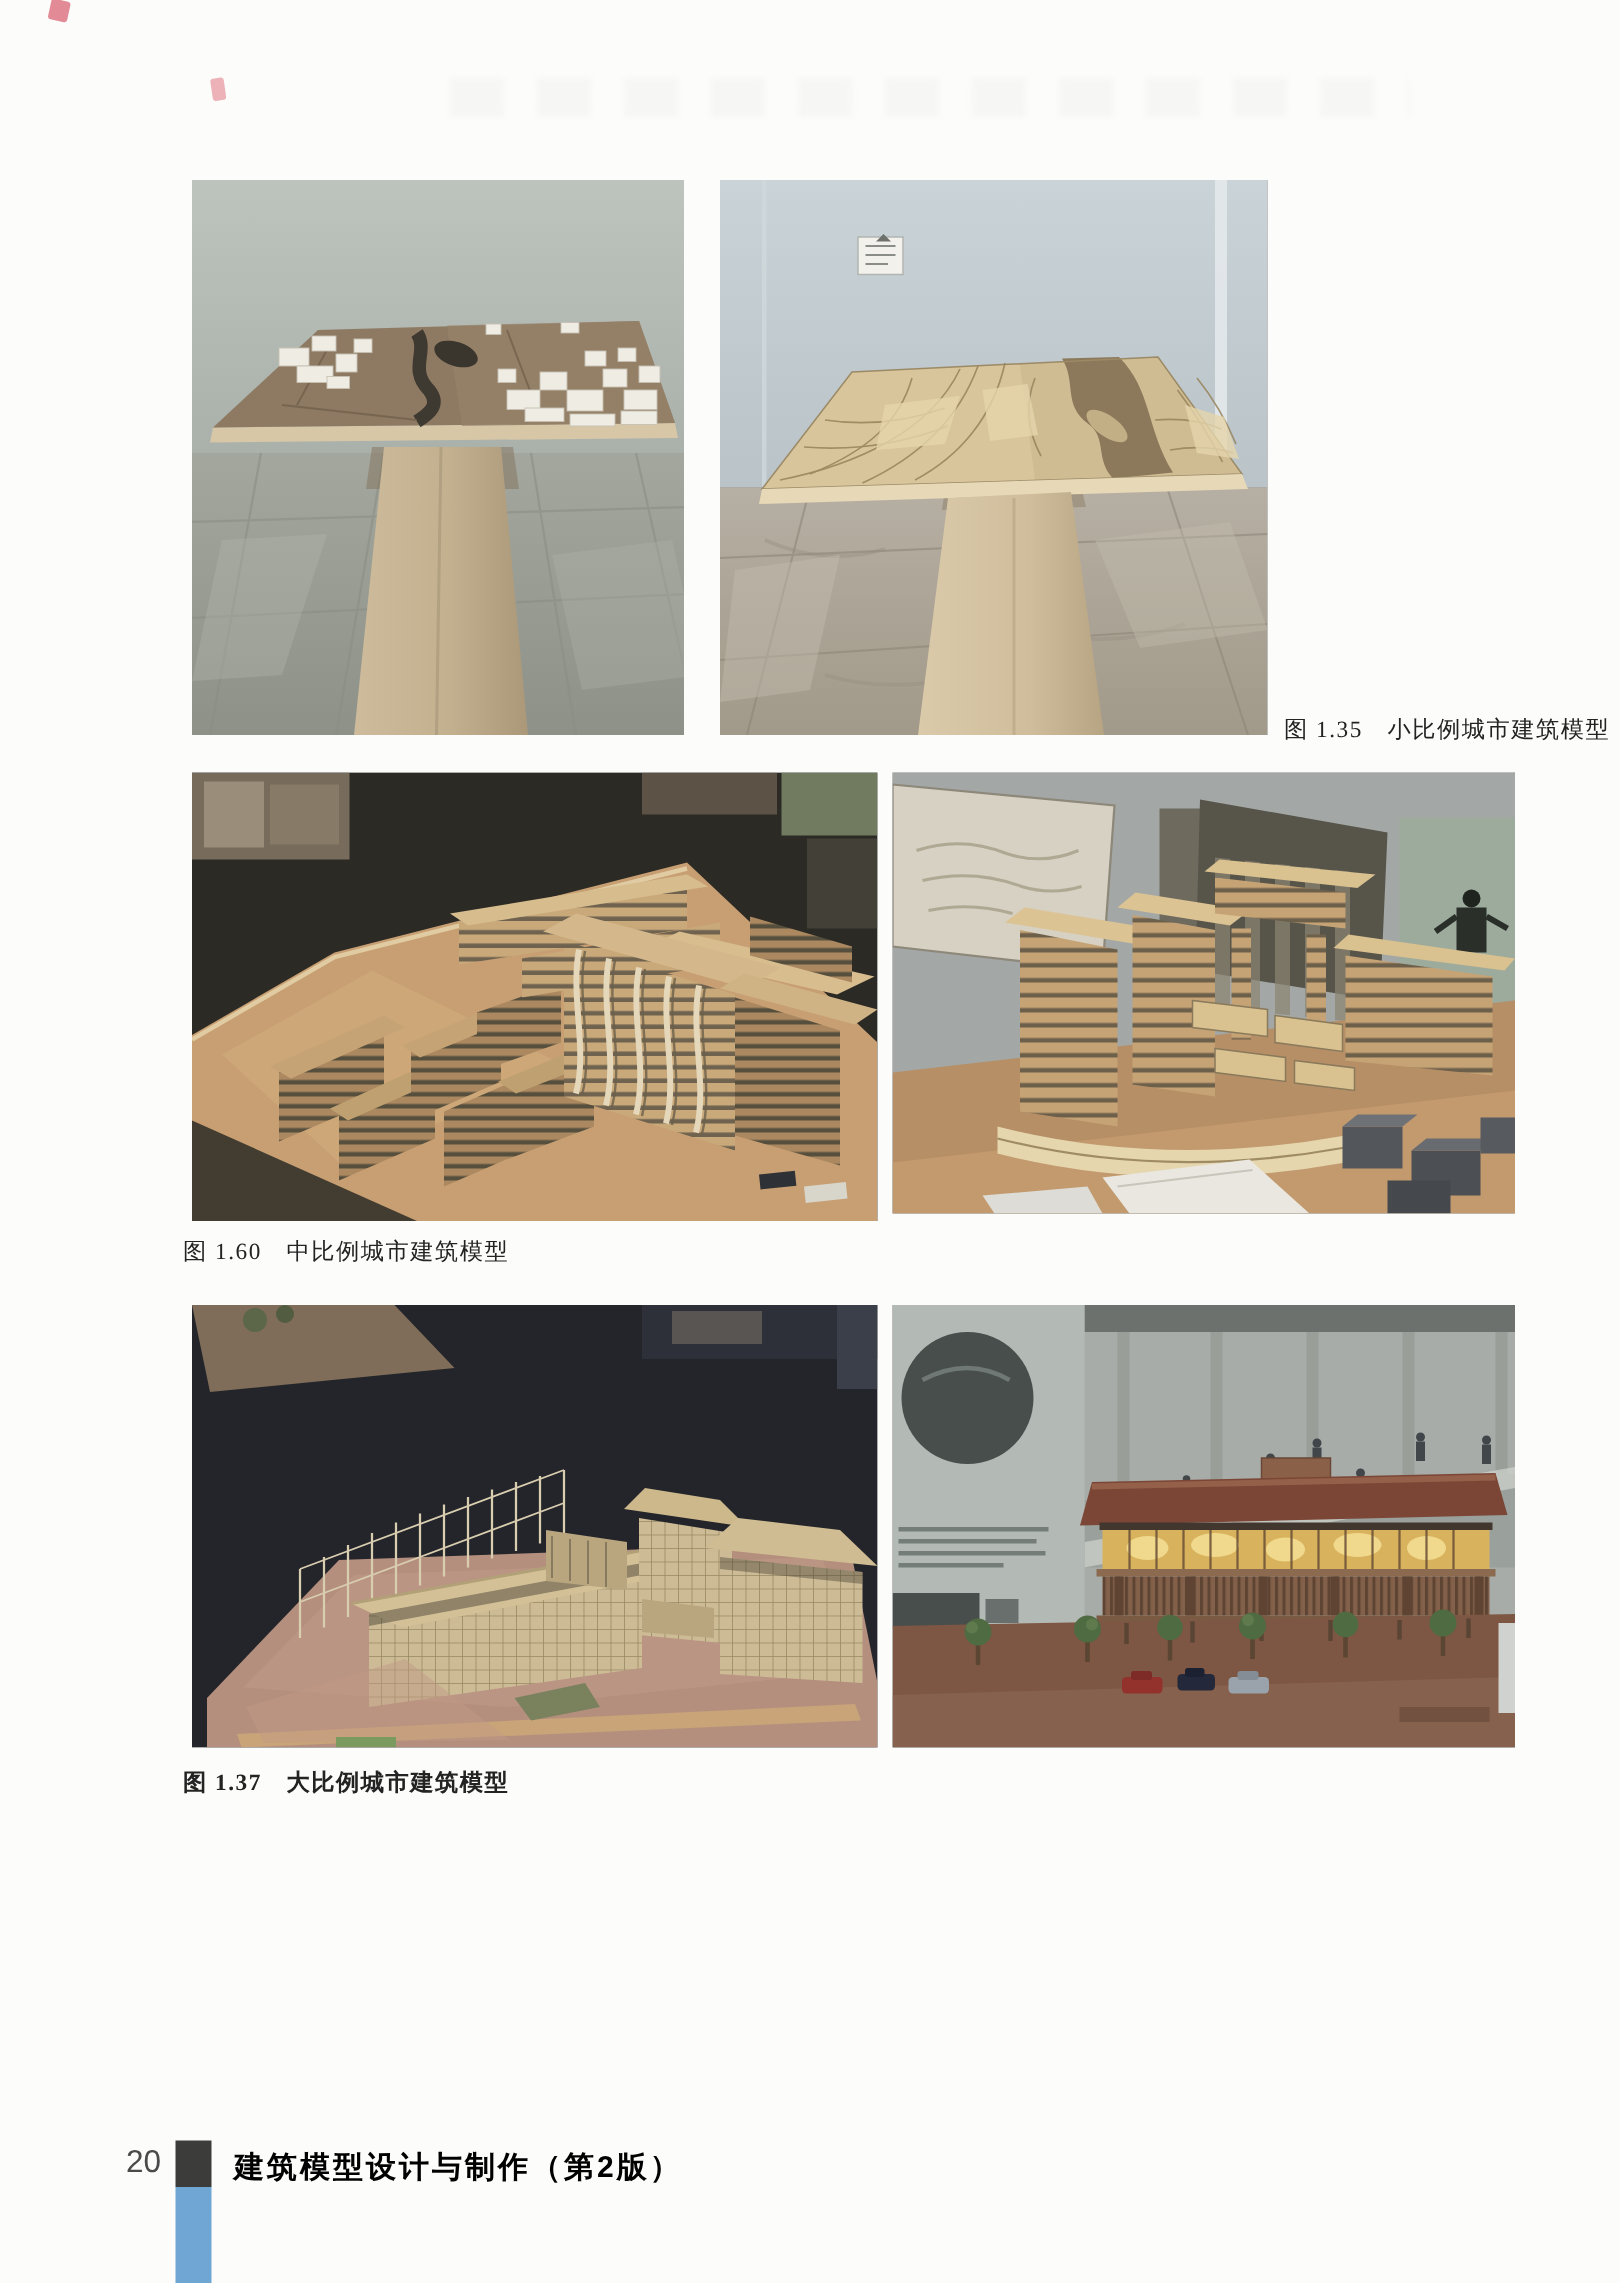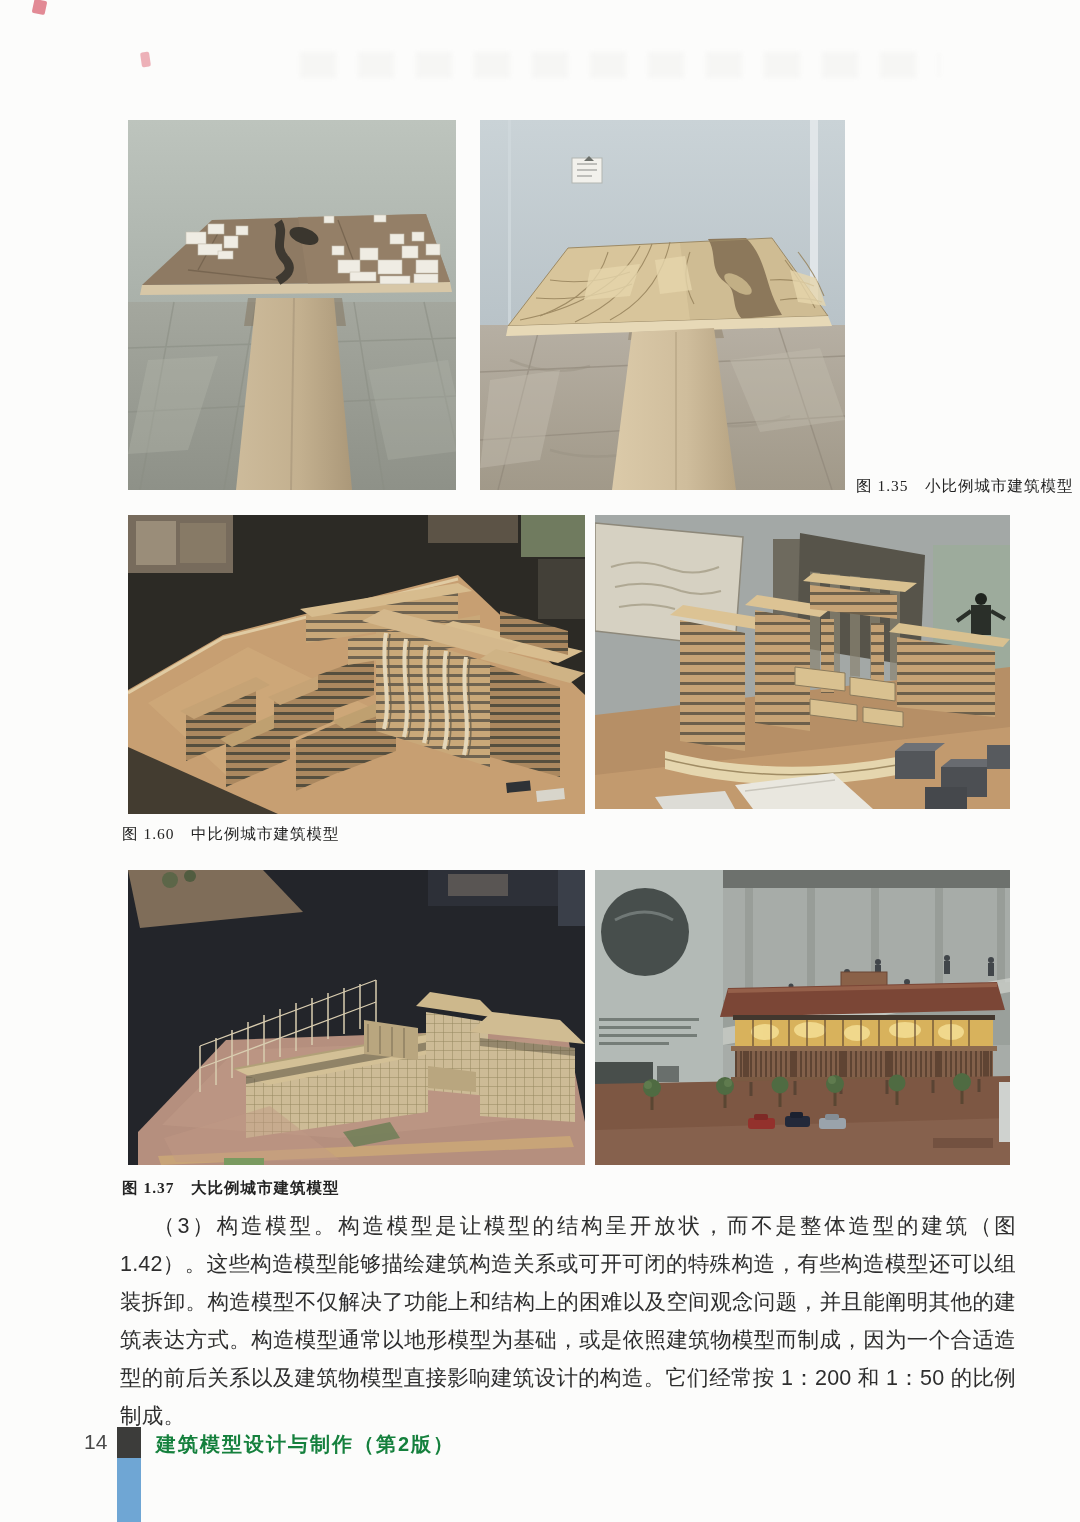--- a/index.html
+++ b/index.html
@@ -26,21 +26,21 @@
     position:absolute; left:84px; top:1430px; font-size:21px; color:#4a4a4a;
   }
   .footer-block{
     position:absolute; left:117px; top:1427px; width:24px; height:31px; background:#3c3c3a;
   }
   .footer-bar{
     position:absolute; left:117px; top:1458px; width:24px; height:64px; background:#6fa6d4;
   }
   .footer-title{
     position:absolute; left:156px; top:1431px; font-size:20px; font-weight:bold;
-    color:#15803d; letter-spacing:2px;
+    color:#000000; letter-spacing:2px;
   }
   .artifact{position:absolute; border-radius:2px;}
   .art1{left:33px; top:0px; width:13px; height:14px; background:rgba(204,44,66,.55); transform:rotate(12deg);}
   .art2{left:141px; top:52px; width:9px; height:15px; background:rgba(214,64,84,.4); transform:rotate(-8deg);}
   .ghost{
     position:absolute; left:300px; top:52px; width:640px; height:26px;
     background:repeating-linear-gradient(90deg,#d8d8d4 0 36px,transparent 36px 58px);
     opacity:.16; filter:blur(2px);
   }
 </style>
@@ -479,20 +479,19 @@
         <rect x="224" y="248" width="27" height="11" rx="3" fill="#9aa3ab"></rect>
           <rect x="230" y="244" width="14" height="6" rx="2" fill="#848d95"></rect>
       </g>
       <rect x="404" y="212" width="11" height="60" fill="#cfd2cf"></rect>
       <rect x="338" y="268" width="60" height="10" fill="#6b4a3a" opacity=".7"></rect>
     </svg>
   </div>
 
   <span class="caption cap-137">图 1.37　大比例城市建筑模型</span>
 
-  <div class="para">（3）构造模型。构造模型是让模型的结构呈开放状，而不是整体造型的建筑（图 1.42）。这些构造模型能够描绘建筑构造关系或可开可闭的特殊构造，有些构造模型还可以组装拆卸。构造模型不仅解决了功能上和结构上的困难以及空间观念问题，并且能阐明其他的建筑表达方式。构造模型通常以地形模型为基础，或是依照建筑物模型而制成，因为一个合适造型的前后关系以及建筑物模型直接影响建筑设计的构造。它们经常按 1：200 和 1：50 的比例制成。</div>
-
-  <span class="footer-pagenum">14</span>
+
+  <span class="footer-pagenum">20</span>
   <div class="footer-block"></div>
   <div class="footer-bar"></div>
   <span class="footer-title">建筑模型设计与制作（第2版）</span>
 
 </div>
 
 </body></html>

